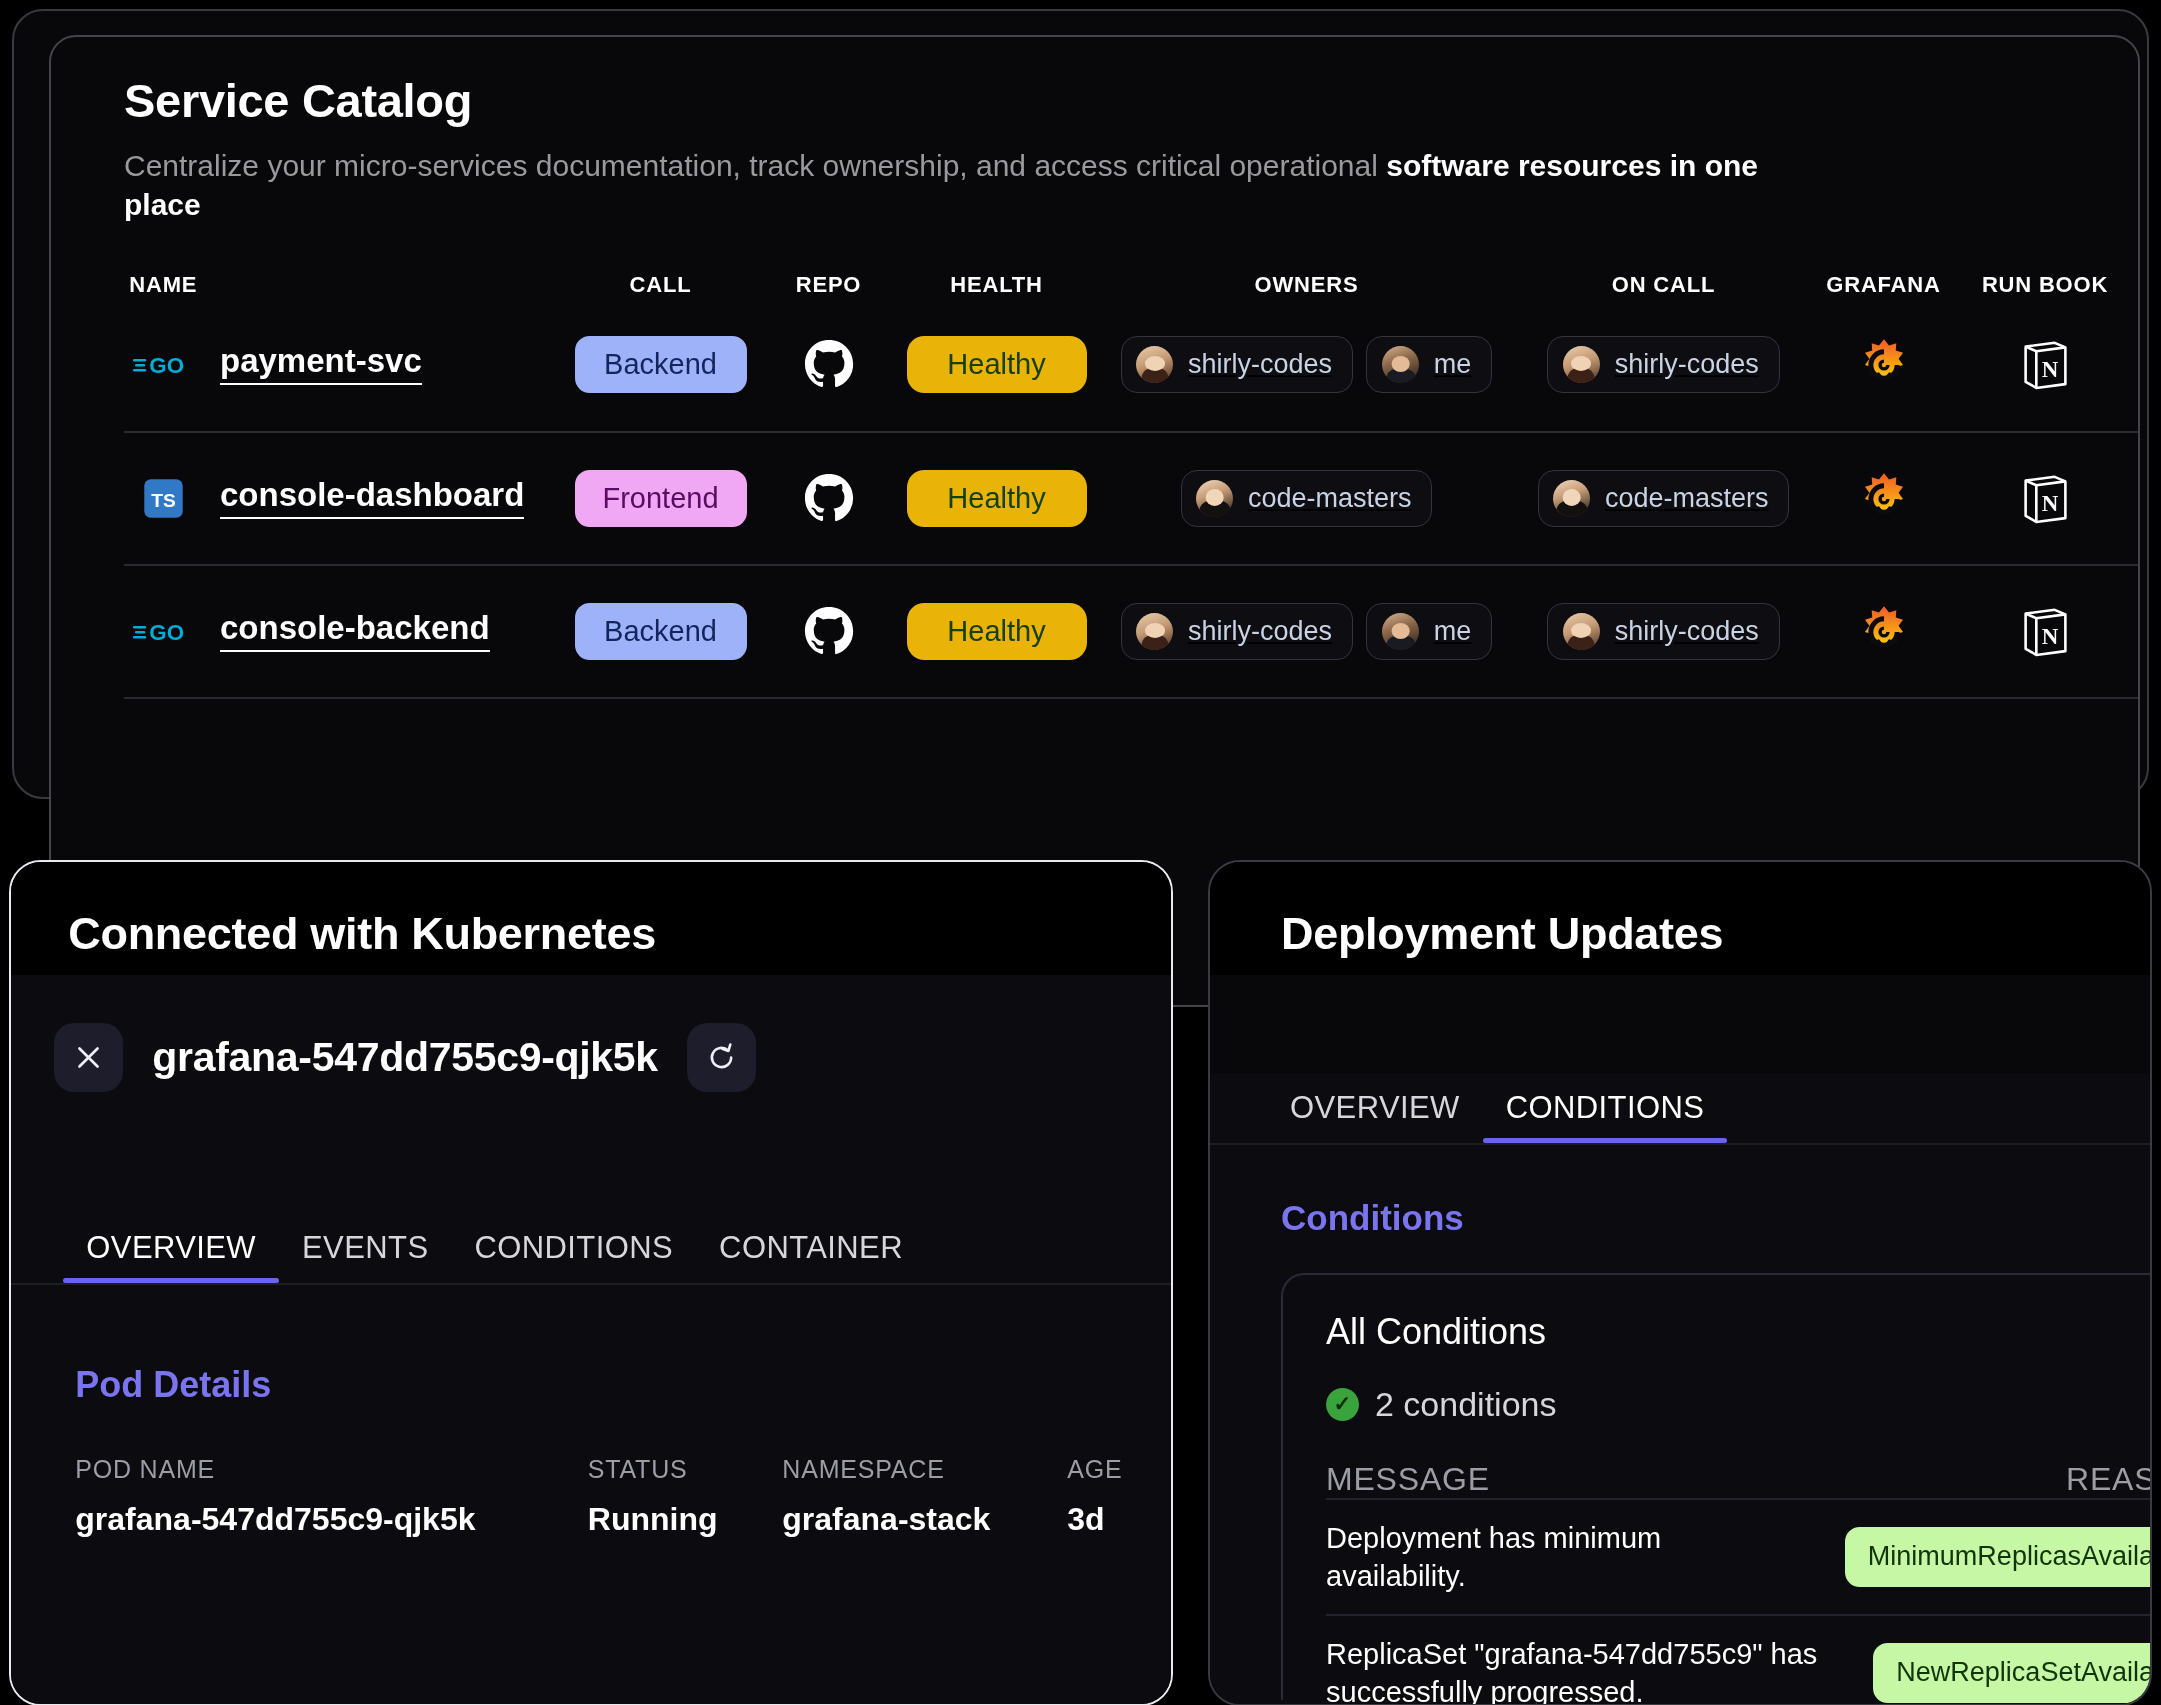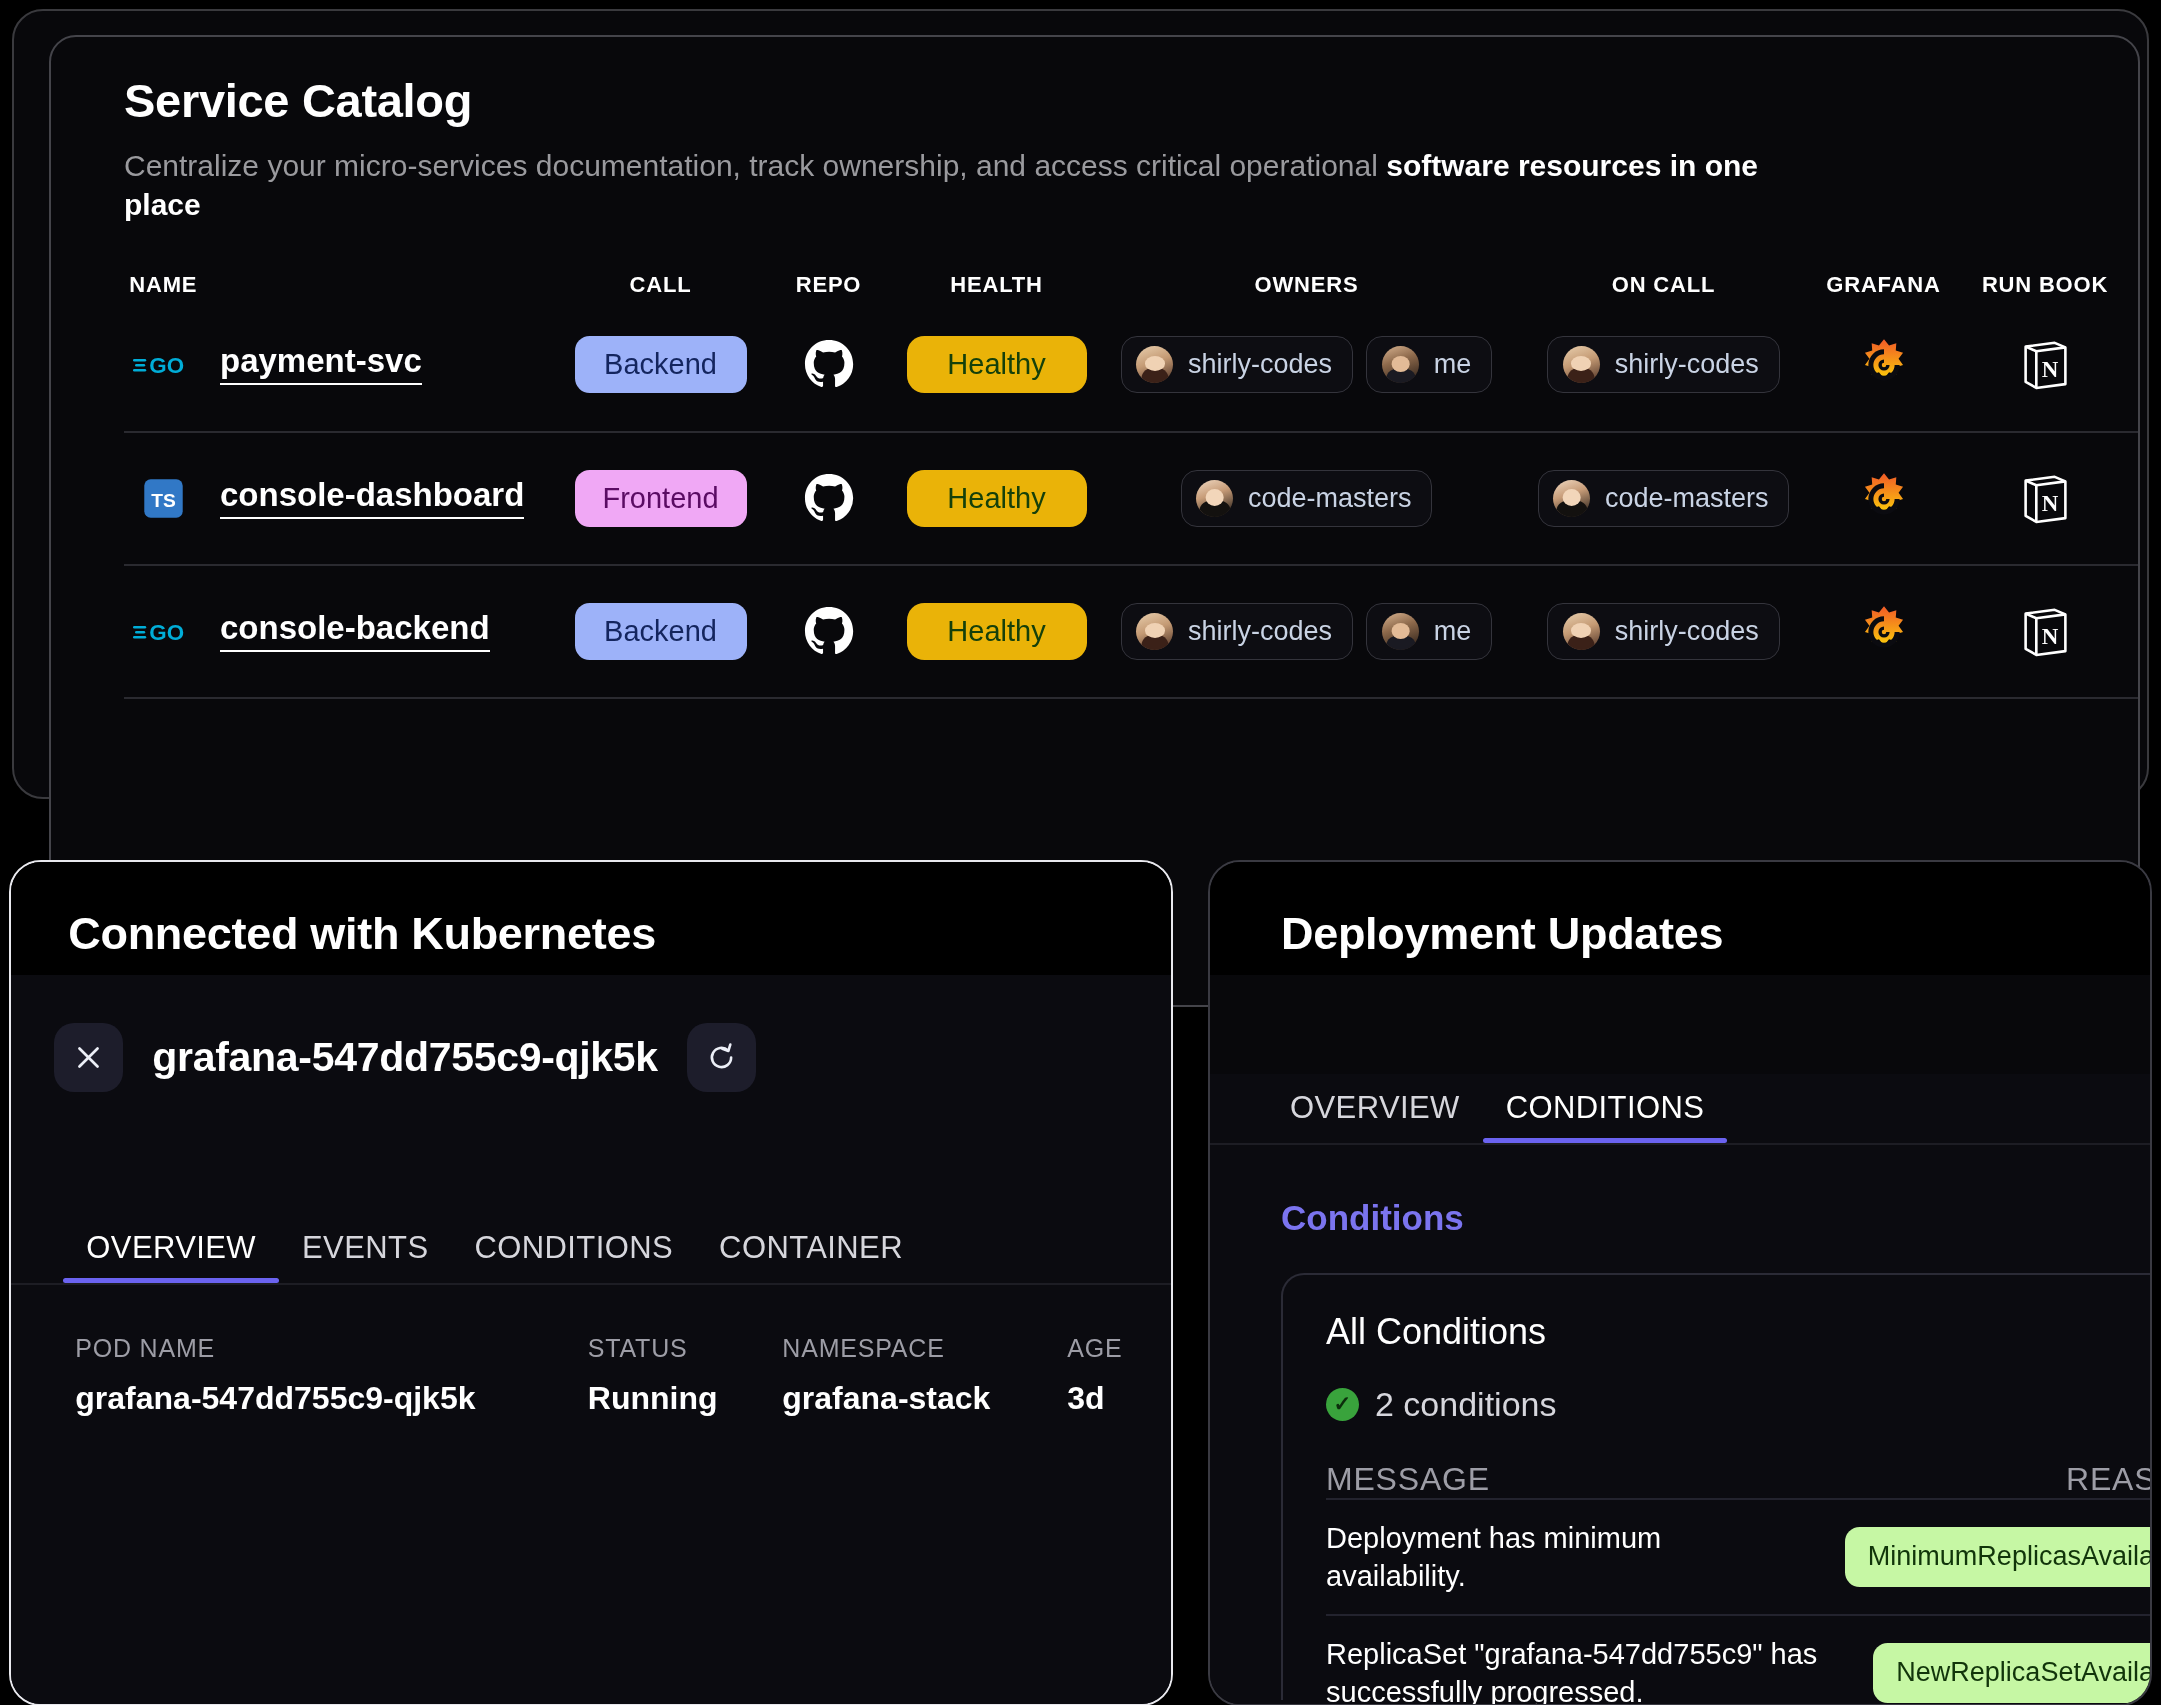--- a/index.html
+++ b/index.html
@@ -67,21 +67,21 @@
   }
   .badge{
     display:inline-flex; align-items:center; justify-content:center;
     height:57px; min-width:172px; padding:0 20px;
     border-radius:14.7px; font-size:29px; font-weight:400;
   }
   .badge.backend{ background:#9db2f9; color:#14255e; }
   .badge.frontend{ background:#f0a8f5; color:#5a0c63; }
   .badge.health{ background:#eab308; color:#15400a; border-radius:17.3px; min-width:180px;}
 
-  .chiprow{ display:flex; align-items:center; justify-content:center; gap:13.3px; flex-wrap:nowrap;}
+  .chiprow{ display:flex; align-items:center; justify-content:center; gap:13.3px; flex-wrap:nowrap;text-decoration:underline;}
   .chip{
     display:inline-flex; align-items:center; gap:14.7px;
     height:57px; padding:0 20px 0 14.7px;
     border:1.3px solid #34343c; border-radius:16px; background:#0d0d12;
     font-size:27px; color:#c9d3e4; white-space:nowrap;
   }
   .av{
     width:37px; height:37px; border-radius:50%; flex:none; overflow:hidden;
     position:relative;
   }
@@ -456,20 +456,21 @@
       </div>
 
       <div class="k8s-tabs" id="k8s-tabs">
           <div class="tab active">OVERVIEW</div>
           <div class="tab">EVENTS</div>
           <div class="tab">CONDITIONS</div>
           <div class="tab">CONTAINER</div>
         </div>
       <div class="k8s-sep"></div>
 
+      <div class="pod-details-h">Pod Details</div>
       <div class="pd-grid" id="pd-grid">
           <div class="pd-col pd-w1">
             <div class="pd-k">POD NAME</div>
             <div class="pd-v">grafana-547dd755c9-qjk5k</div>
           </div>
           <div class="pd-col pd-w3">
             <div class="pd-k">STATUS</div>
             <div class="pd-v">Running</div>
           </div>
           <div class="pd-col pd-w2">

